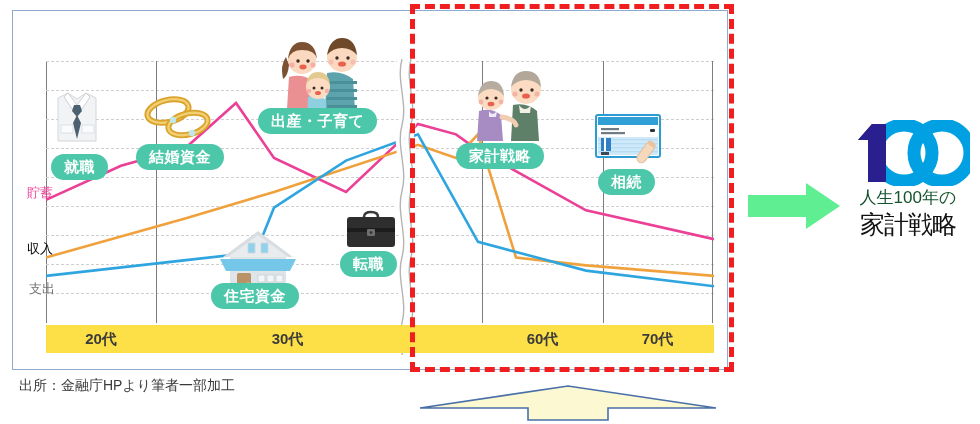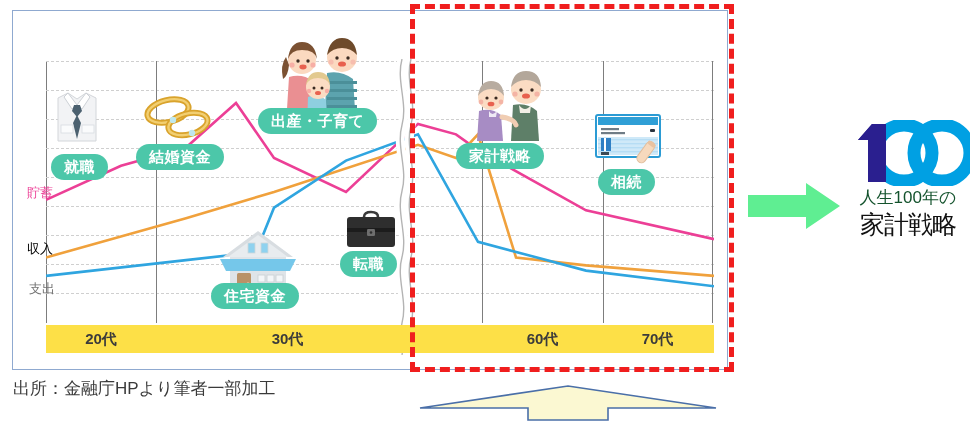--- a/index.html
+++ b/index.html
@@ -40,21 +40,21 @@
         line-height:1.15;letter-spacing:.5px;box-sizing:border-box;}
 
   
   .icon{position:absolute;}
 
   
   #redbox{position:absolute;left:410px;top:4px;width:324px;height:368px;
           border:5px dashed #f01e1e;box-sizing:border-box;}
 
   
-  #caption{position:absolute;left:13px;top:377px;font-size:17px;color:#3a3a3a;
+  #caption{position:absolute;left:19px;top:377px;font-size:14px;color:#3a3a3a;
            white-space:nowrap;}
 
   
   #tail{position:absolute;left:418px;top:380px;width:300px;height:42px;}
 
   
   #arrow{position:absolute;left:748px;top:182px;width:92px;height:48px;}
 
   
   #logo{position:absolute;left:846px;top:120px;width:124px;height:140px;}

